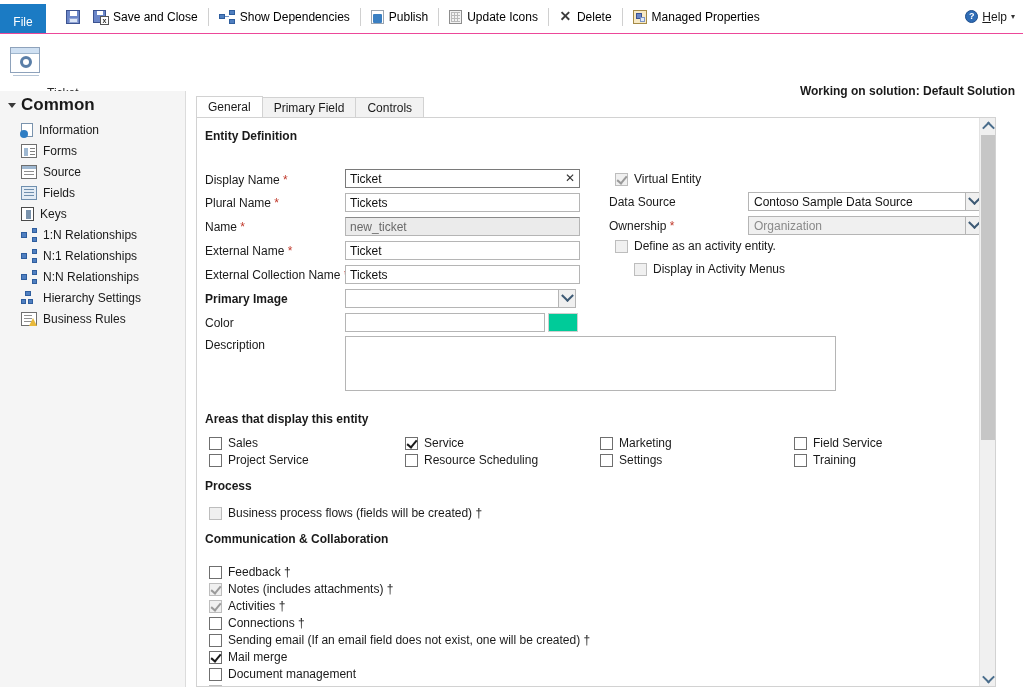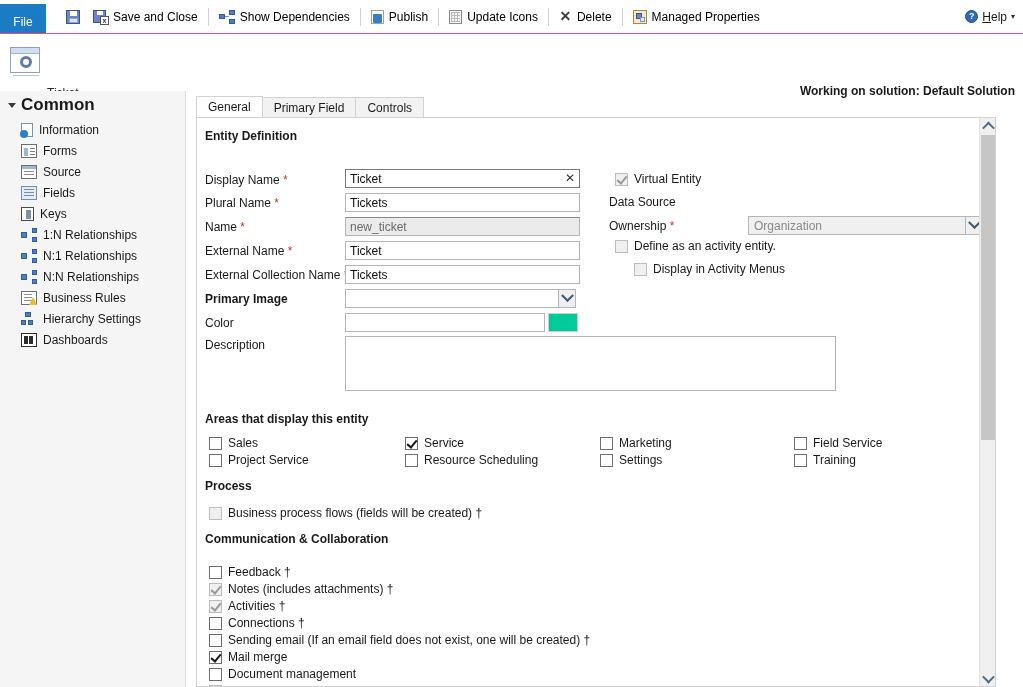--- a/index.html
+++ b/index.html
@@ -418,39 +418,30 @@
     </div>
     <div class="side-item">
       <span class="si-ico si-rel">
           <i class="a"></i>
           <i class="b"></i>
           <i class="c"></i>
         </span>
       <span class="si-label">N:N Relationships</span>
     </div>
     <div class="side-item">
-      <span class="si-ico si-rules"></span>
-      <span class="si-label">Business Rules</span>
-    </div>
-    <div class="side-item">
       <span class="si-ico si-hier">
           <i class="t"></i>
           <i class="l"></i>
           <i class="r"></i>
         </span>
       <span class="si-label">Hierarchy Settings</span>
     </div>
     <div class="side-item">
-      <span class="si-ico si-dash">
-          <i class="p1"></i>
-          <i class="p2"></i>
-          <i class="p3"></i>
-          <i class="p4"></i>
-        </span>
-      <span class="si-label">Dashboards</span>
+      <span class="si-ico si-rules"></span>
+      <span class="si-label">Business Rules</span>
     </div>
   </div>
 
   <div class="tabstrip">
     <span class="tab active">General</span><span class="tab">Primary Field</span><span class="tab">Controls</span>
   </div>
 
   <div class="panel">
 
     <div class="sec-head" style="position:absolute;left:8px;top:11px;">Entity Definition</div>
@@ -484,20 +475,26 @@
     <div class="swatch" style="position:absolute;left:351px;top:195px;width:30px;height:19px;background:#00CB99;"></div>
 
     <textarea class="ta" style="position: absolute; left: 148px; top: 218px; width: 491px; height: 55px;" value=""></textarea>
 
     <div class="cbrow" style="left:418px;top:54px;">
       <span class="cb checked disabled"></span>
       <span class="cb-label">Virtual Entity</span>
     </div>
 
     <div class="lbl" style="position:absolute;left:412px;top:77px;">Data Source</div>
+    <div class="ddl" style="position:absolute;left:551px;top:74px;width:235px;">
+      <span class="val">Contoso Sample Data Source</span>
+      <span class="btn">
+          <span class="chev"></span>
+        </span>
+    </div>
 
     <div class="lbl" style="position:absolute;left:412px;top:101px;"><span>Ownership</span><span class="req"> *</span></div>
     <div class="ddl readonly" style="position:absolute;left:551px;top:98px;width:235px;">
       <span class="val">Organization</span>
       <span class="btn">
           <span class="chev"></span>
         </span>
     </div>
 
     <div class="cbrow" style="left:418px;top:121px;">

